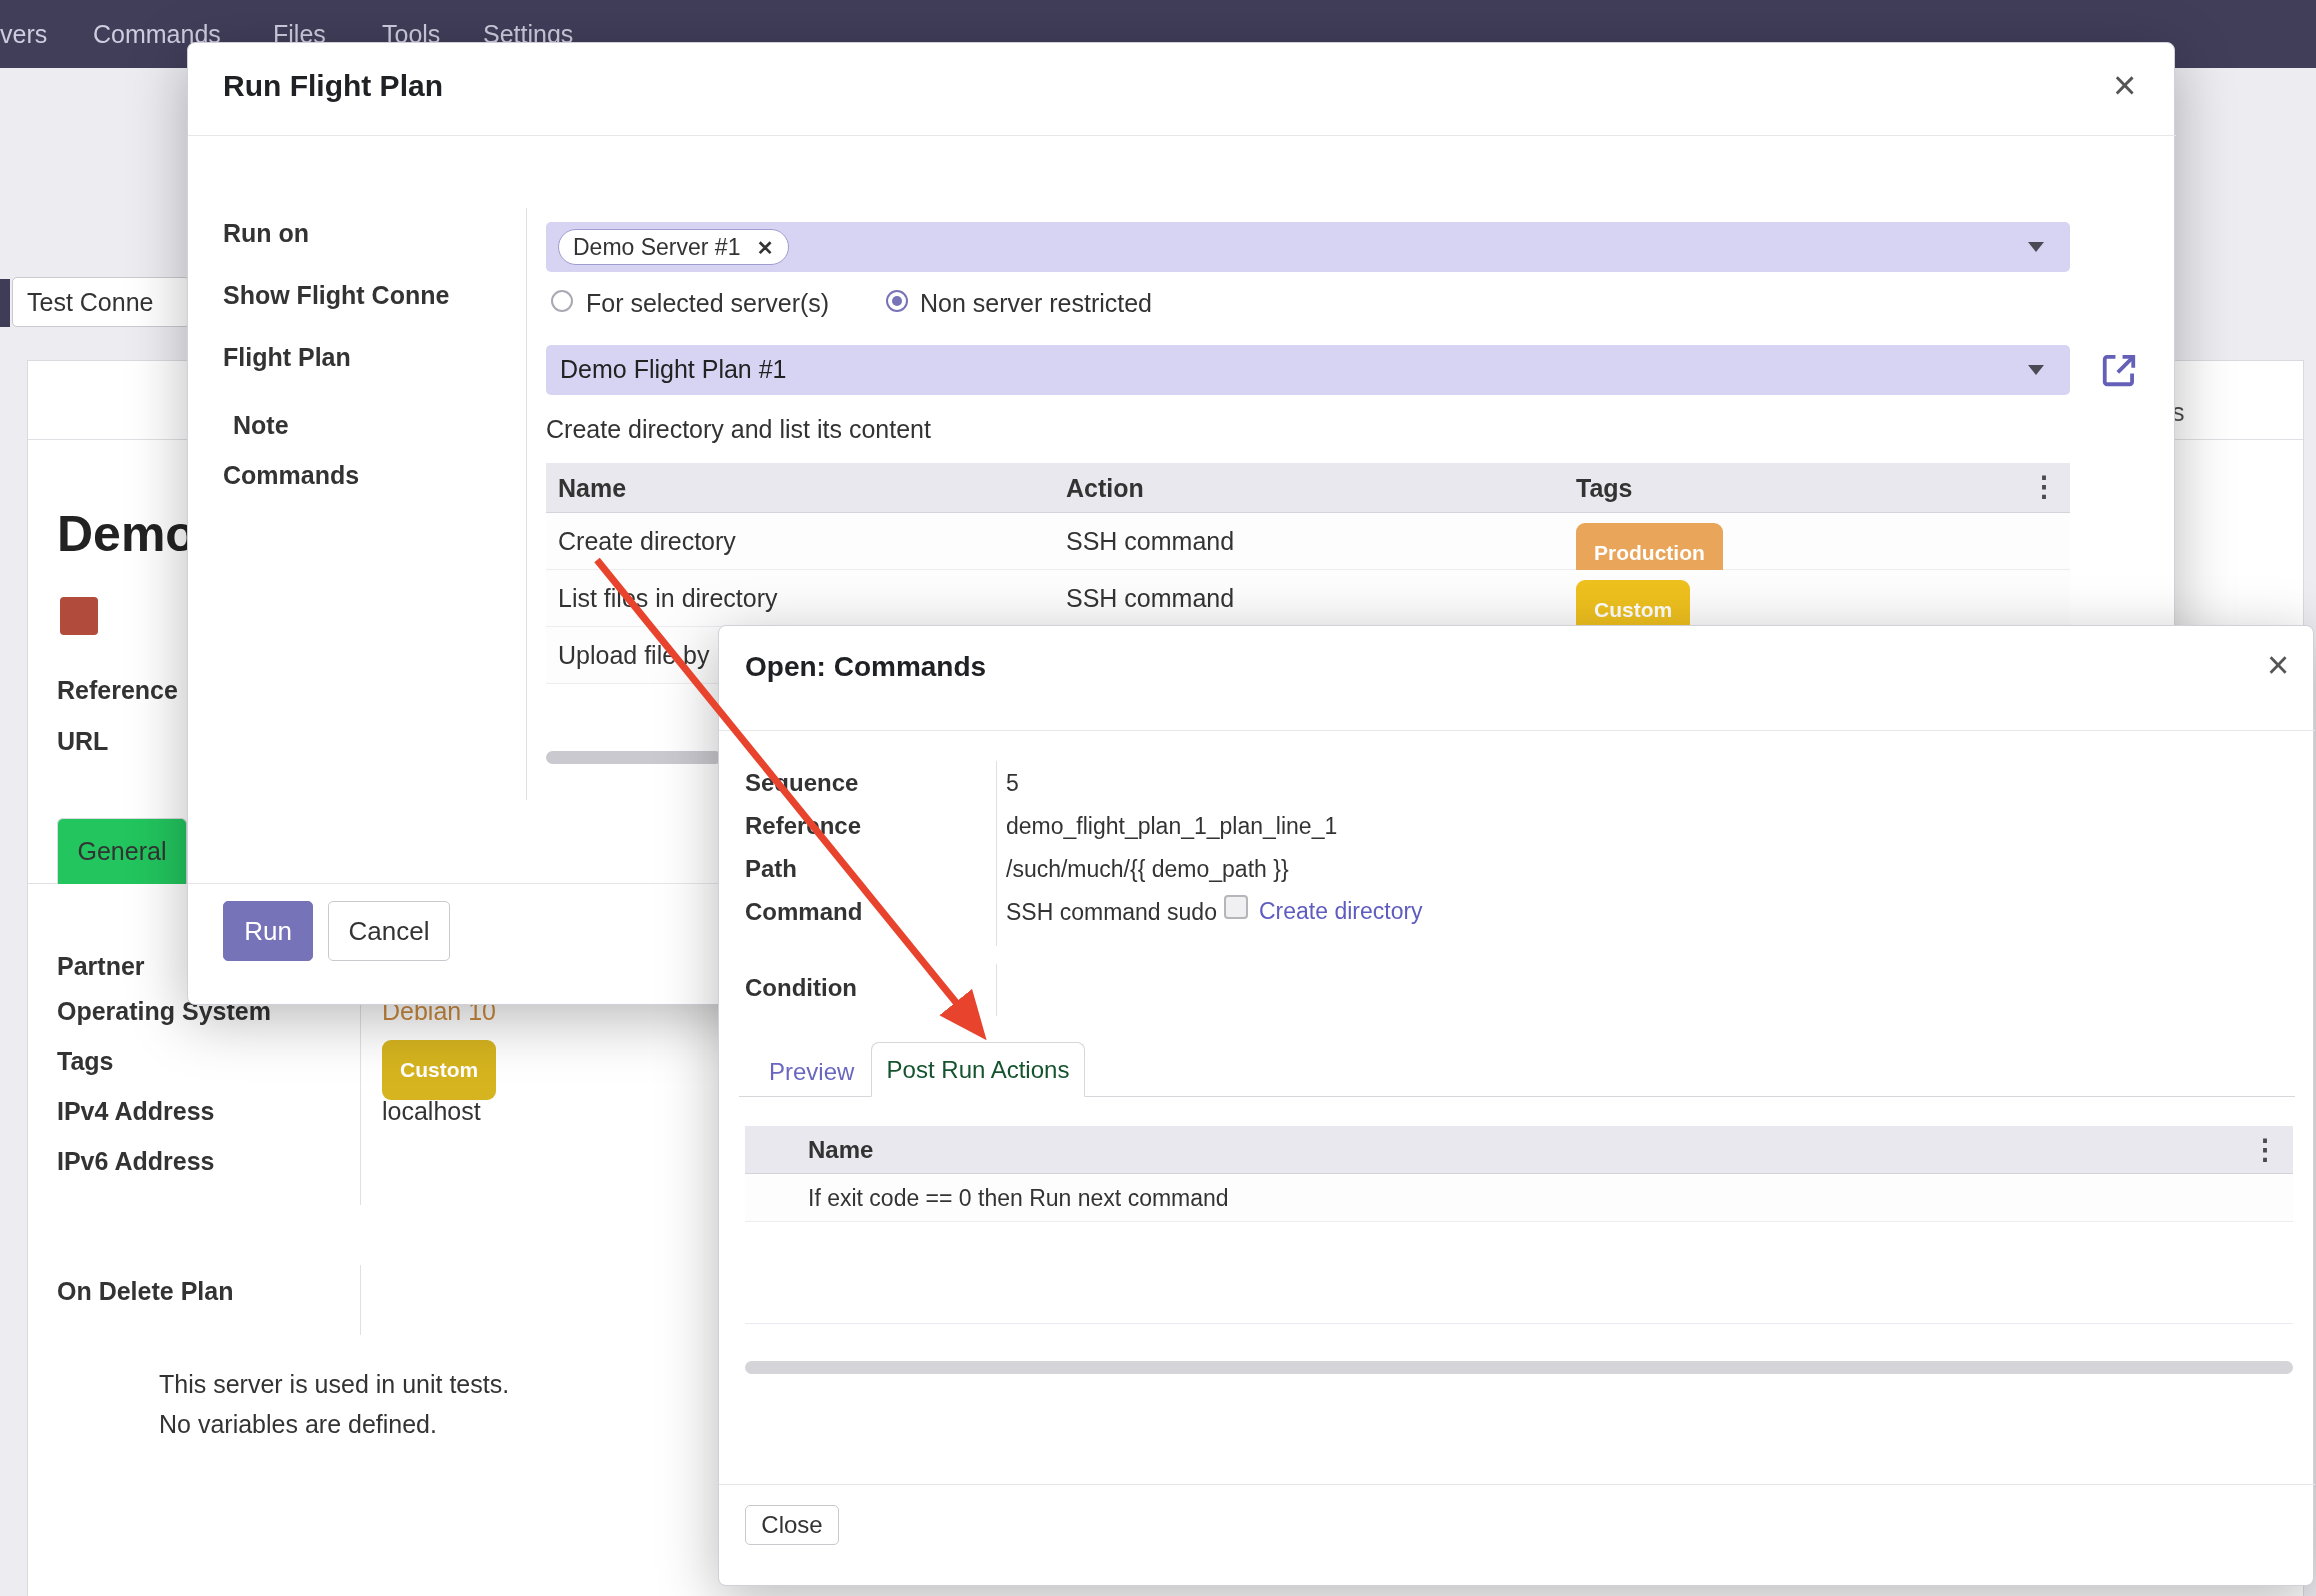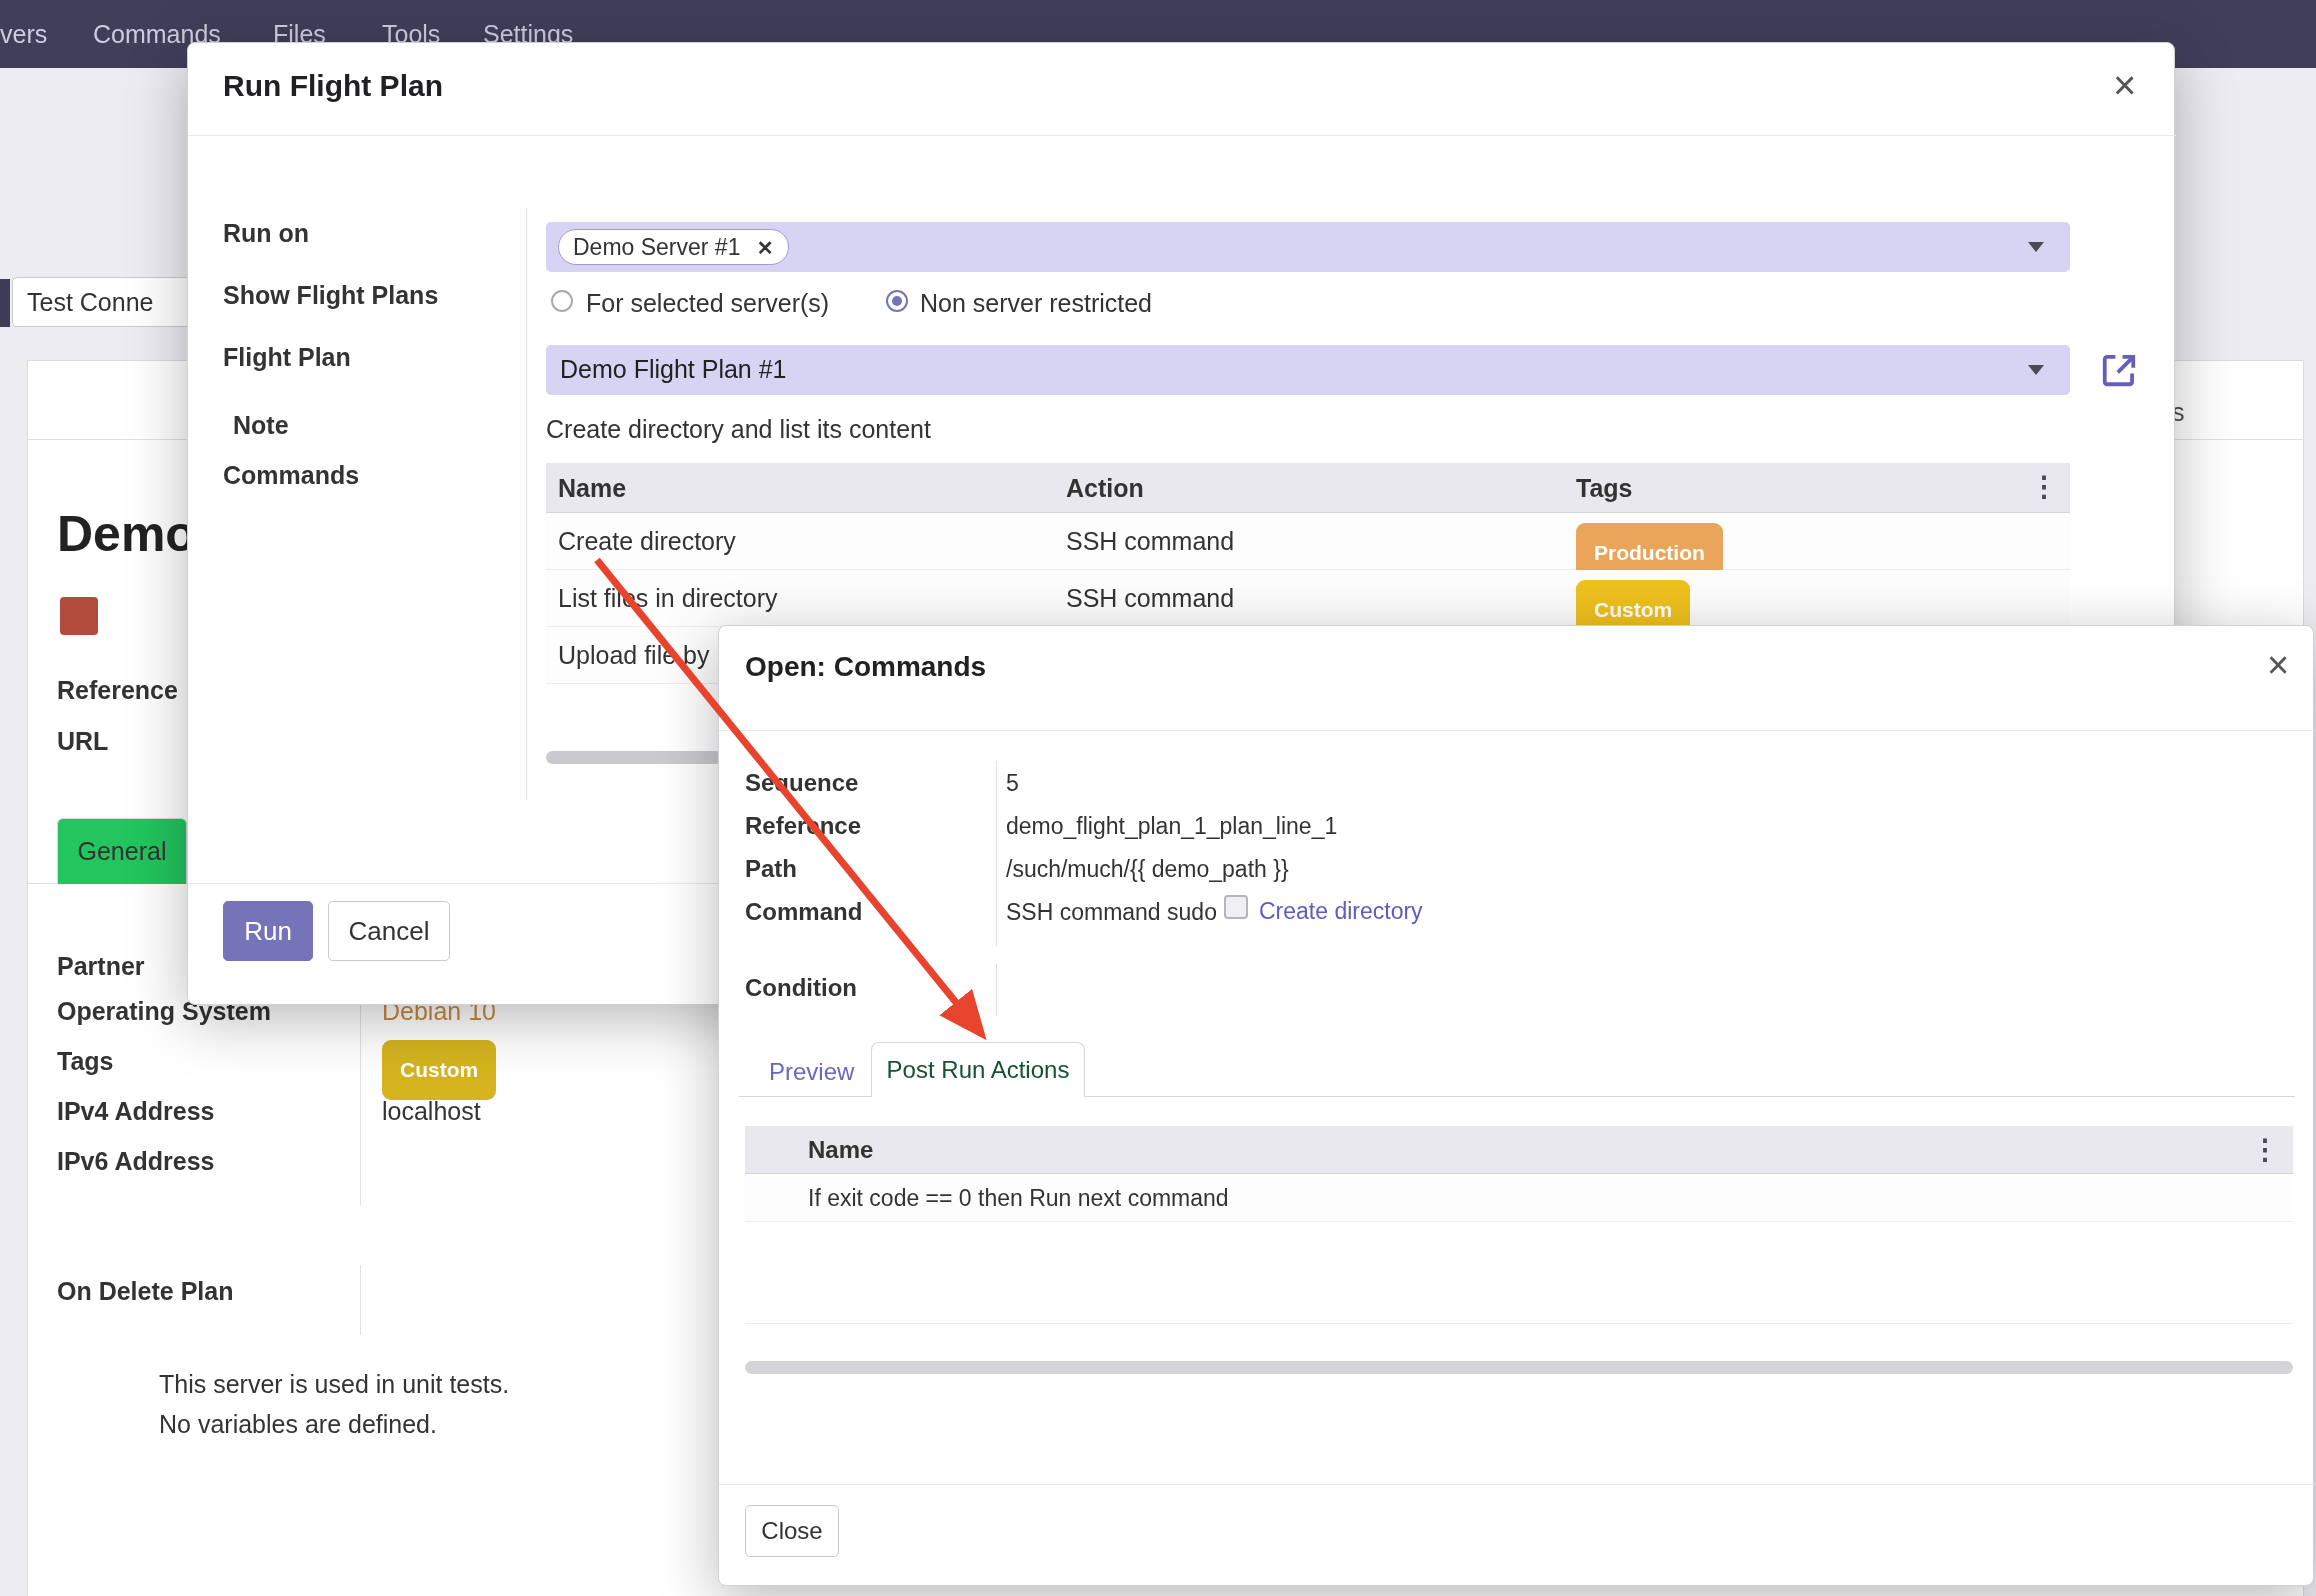--- a/index.html
+++ b/index.html
@@ -106,21 +106,21 @@
 
 <span class="txt" style="left:159px;top:1370px;font-size:25px;z-index:1">This server is used in unit tests.</span>
 <span class="txt" style="left:159px;top:1410px;font-size:25px;z-index:1">No variables are defined.</span>
 
 <div class="modal run-modal">
   <div class="modal-title" style="left:35px;top:26px;font-size:30px">Run Flight Plan</div>
   <div class="close-x" style="left:1925px;top:22px;font-size:40px">×</div>
   <div class="divider" style="left:0;top:92px;width:1988px"></div>
 
   <span class="txt bold" style="left:35px;top:176px;font-size:25px">Run on</span>
-  <span class="txt bold" style="left:35px;top:238px;font-size:25px">Show Flight Plans</span>
+  <span class="txt bold" style="left:35px;top:238px;font-size:25px">Show Flight Conne</span>
   <span class="txt bold" style="left:35px;top:300px;font-size:25px">Flight Plan</span>
   <span class="txt bold" style="left:45px;top:368px;font-size:25px">Note</span>
   <span class="txt bold" style="left:35px;top:418px;font-size:25px">Commands</span>
   <div class="vline" style="left:338px;top:165px;height:592px"></div>
 
   <div class="sel-purple" style="left:358px;top:179px;width:1524px;height:50px">
     <span class="chip">
       <span>Demo Server #1</span>
       <span style="font-weight:bold;margin-left:10px;font-size:20px;cursor:pointer">✕</span>
     </span>
@@ -202,21 +202,21 @@
       <span class="cell bold" style="left:63px;top:10px;font-size:24px">Name</span>
       <span class="kebab" style="right:14px;top:10px">⋮</span>
     </div>
     <div class="tbl-row" style="top:48px;height:48px">
       <span class="cell" style="left:63px;top:11px;font-size:23px">If exit code == 0 then Run next command</span>
     </div>
   </div>
   <div class="scroll-stub" style="left:26px;top:735px;width:1548px;height:13px;background:#d4d4d9"></div>
 
   <div class="divider" style="left:0;top:858px;width:1596px"></div>
-  <button class="btn" style="left:26px;top:879px;width:94px;height:52px;font-size:24px">Close</button>
+  <button class="btn" style="left:26px;top:879px;width:94px;height:40px;font-size:24px">Close</button>
 </div>
 
 <svg class="arrow-svg" width="2316" height="1596">
   <defs>
     <marker id="arrowhead" markerWidth="8" markerHeight="8" refX="5.5" refY="3" orient="auto">
       <path d="M0,0 L7,3 L0,6 Z" fill="#e8432d"></path>
     </marker>
   </defs>
   <line x1="597" y1="560" x2="980" y2="1032" stroke="#e8432d" stroke-width="7" marker-end="url(#arrowhead)"></line>
 </svg>

